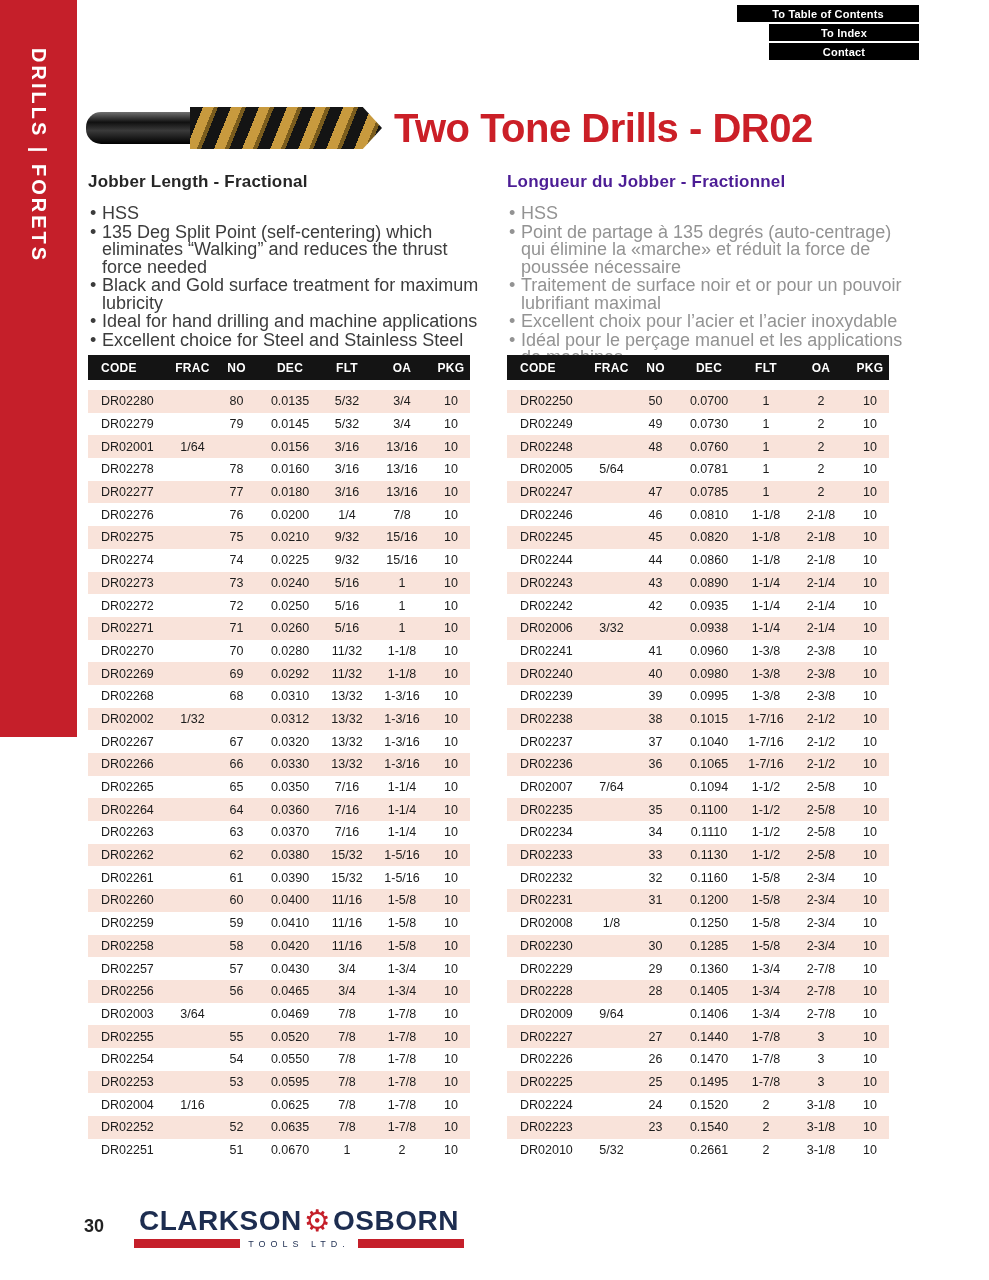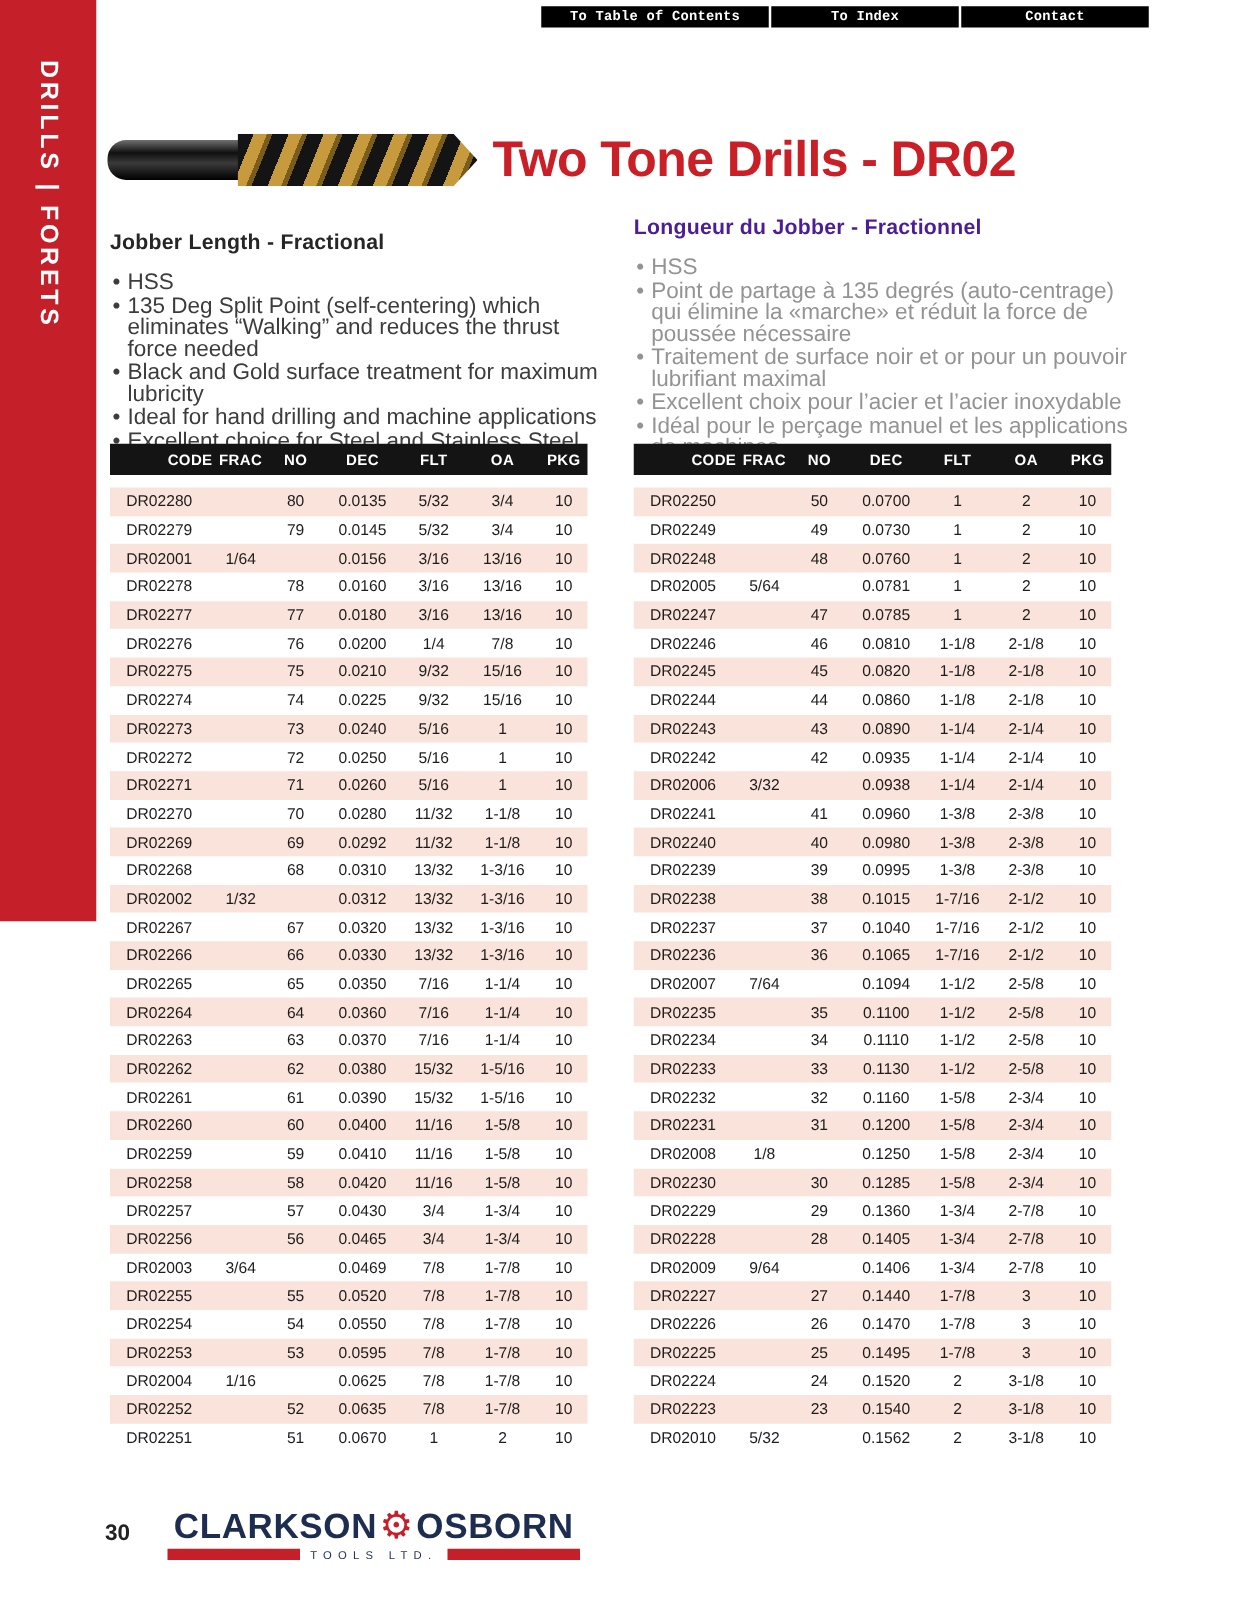--- a/index.html
+++ b/index.html
@@ -3,21 +3,21 @@
 <meta charset="utf-8">
 <style>
   * { box-sizing: border-box; }
   html,body { margin:0; padding:0; background:#e8e8e8; }
   .page {
     position:relative; width:989px; height:1280px; margin:0 auto;
     background:#ffffff; font-family:"Liberation Sans", sans-serif; overflow:hidden;
   }
 
   
-  .nav { position:absolute; top:5px; right:70px; display:flex; flex-direction:row; align-items:flex-end; gap:2px;font-family:Liberation Mono, monospace; }
+  .nav { position:absolute; top:5px; right:70px; display:flex; flex-direction:column; align-items:flex-end; gap:2px; }
   .nav-btn { background:#000; color:#fff; font-size:11px; font-weight:bold; text-align:center;
              padding:3px 0 2px; text-decoration:none; display:block; letter-spacing:0.2px; cursor:pointer; }
   .nav-btn.w1 { width:182px; }
   .nav-btn.w2 { width:150px; }
 
   
   .sidebar { position:absolute; left:0; top:0; width:77px; height:737px; background:#c51f2a; }
   .sidebar-label { position:absolute; top:48px; left:50%; transform:translateX(-50%);
                    writing-mode:vertical-rl; color:#fff; font-weight:bold; font-size:20px; letter-spacing:3px; white-space:nowrap; }
 
@@ -28,37 +28,37 @@
                  background:linear-gradient(180deg,#707070 0%,#101010 32%,#3a3a3a 58%,#000 100%); }
   .drill-flutes { position:absolute; left:104px; top:11px; width:192px; height:42px;
                   background:repeating-linear-gradient(112deg,#141414 0 12px,#c89a3e 12px 22px,#7a5c1d 22px 26px);
                   clip-path:polygon(0 0,90% 0,100% 50%,90% 100%,0 100%); }
 
   .title { position:absolute; left:394px; top:106px; margin:0; font-size:40px; font-weight:bold;
            color:#cb1f27; letter-spacing:-0.5px; white-space:nowrap; }
 
   
   .col { position:absolute; top:172px; }
-  .col-en { left:88px; width:392px;margin-top:12px; }
+  .col-en { left:88px; width:392px; }
   .col-fr { left:507px; width:402px; }
   .col h2 { margin:0 0 13px; font-size:17px; font-weight:bold; color:#262626; letter-spacing:0.2px; }
   .col-fr h2 { color:#4c1d95; }
   .col ul { list-style:none; margin:0; padding:0; font-size:18px; line-height:17.5px; color:#3c3c3c; }
   .col-fr ul { color:#939393; }
   .col li { position:relative; padding-left:14px; margin-bottom:1px; }
   .col li::before { content:"\2022"; position:absolute; left:2px; }
 
   
   .table { position:absolute; width:382px; top:355px; }
   .table-left { left:88px; }
   .table-right { left:507px; }
   .thead, .tr { display:grid; grid-template-columns:82px 45px 43px 64px 50px 60px 38px; align-items:center; }
   .thead { background:#141414; color:#fff; height:25px; font-size:12px; font-weight:bold; margin-bottom:10px; letter-spacing:0.3px; }
   .th { text-align:center; }
-  .th.c0 { text-align:right; padding-left:2px; }
+  .th.c0 { text-align:left; padding-left:13px; }
   .tr { height:22.7px; font-size:12.5px; color:#1c1c1c; }
   .tr.alt { background:#f9e3da; }
   .td { text-align:center; }
   .td.c0 { text-align:left; padding-left:13px; }
 
   
   .pagenum { position:absolute; left:84px; top:1216px; font-size:18px; font-weight:bold; color:#222; }
   .logo { position:absolute; left:134px; top:1206px; width:330px; }
   .logo-main { display:flex; align-items:center; justify-content:center; font-size:28px; font-weight:bold;
                color:#1d2d50; letter-spacing:0.5px; line-height:1.1; }
@@ -736,21 +736,21 @@
           <div class="td c2">23</div>
           <div class="td c3">0.1540</div>
           <div class="td c4">2</div>
           <div class="td c5">3-1/8</div>
           <div class="td c6">10</div>
         </div>
         <div class="tr">
           <div class="td c0">DR02010</div>
           <div class="td c1">5/32</div>
           <div class="td c2"></div>
-          <div class="td c3">0.1562</div>
+          <div class="td c3">0.2661</div>
           <div class="td c4">2</div>
           <div class="td c5">3-1/8</div>
           <div class="td c6">10</div>
         </div>
       </div>
   </div>
 
   <span class="pagenum">30</span>
 
   <div class="logo">

